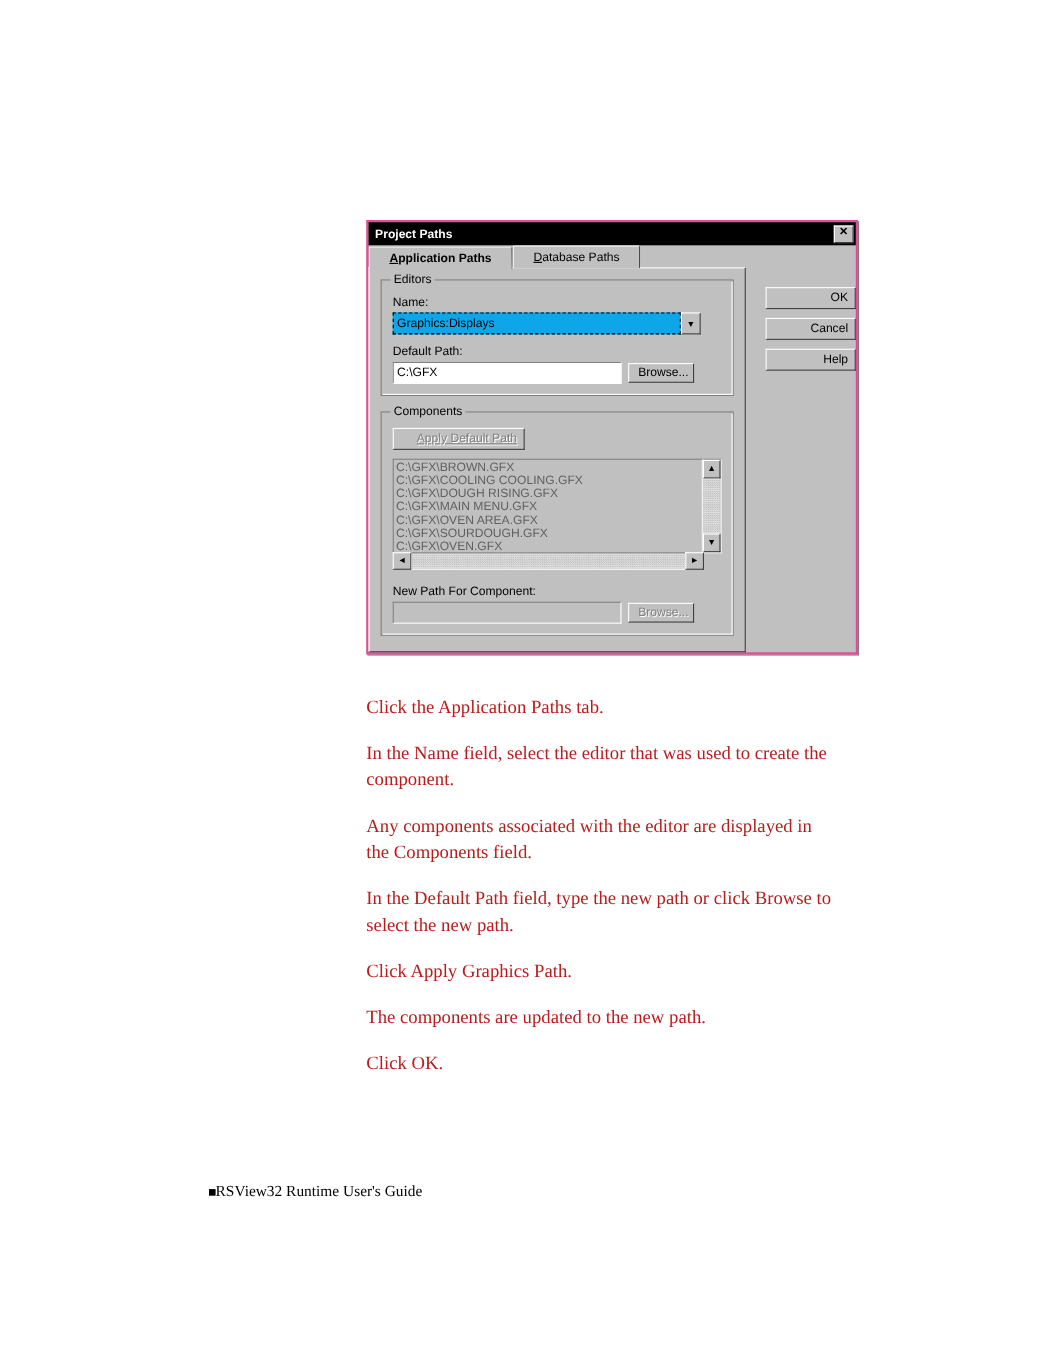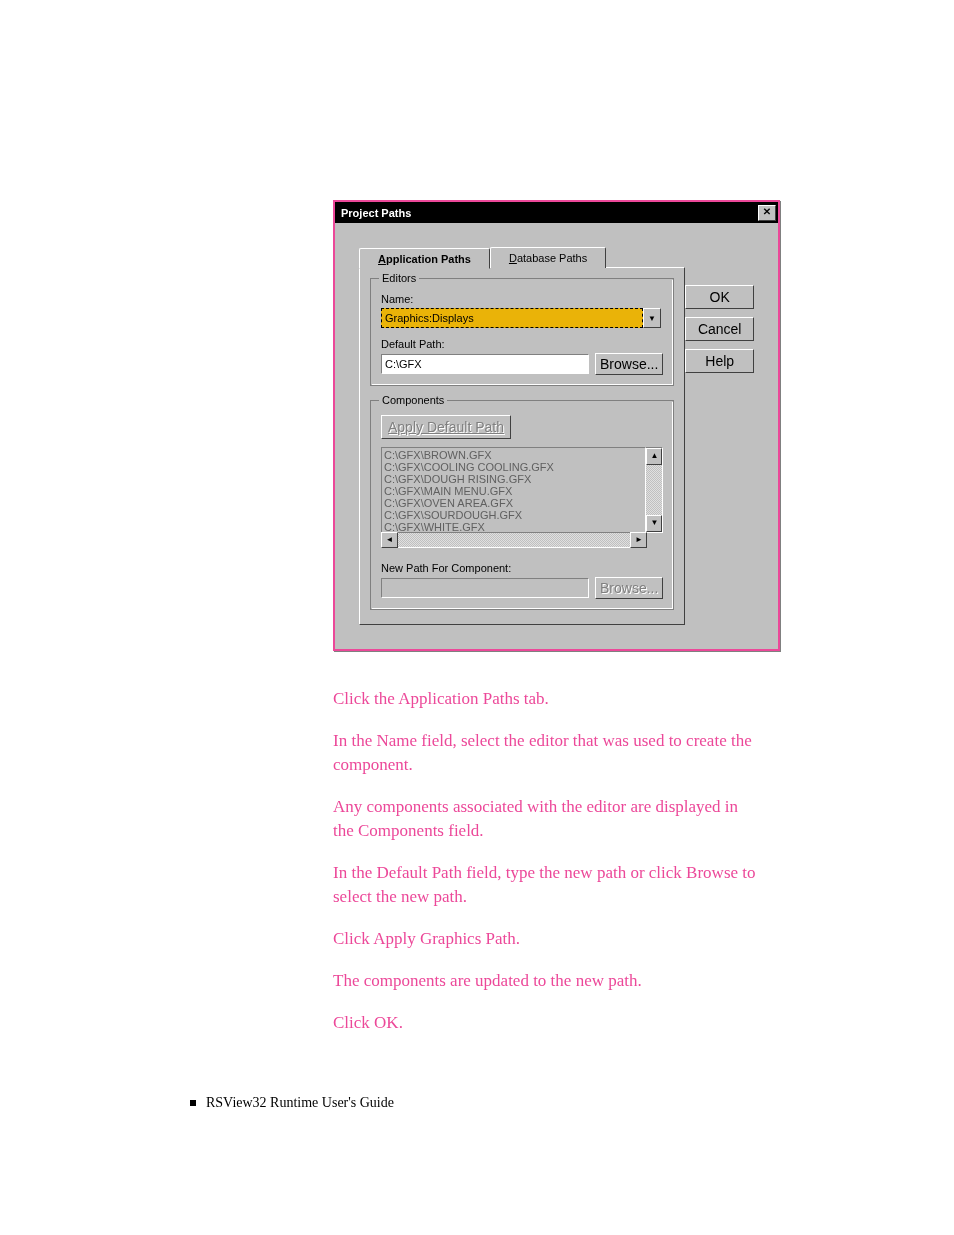--- a/index.html
+++ b/index.html
@@ -43,22 +43,22 @@
     border-bottom-color: #404040;
     color: #000;
     font-family: Arial, sans-serif;
     font-size: 10px;
     line-height: 12px;
     text-align: center;
     font-weight: bold;
   }
   .dlg-body {
     display: flex;
-    padding: 24px;
-    gap: 0;
+    padding: 0;
+    gap: 18px;
   }
   .left-col {
     flex: 1;
   }
   .right-col {
     display: flex;
     flex-direction: column;
     gap: 8px;
     width: 82px;
     padding-top: 38px;
@@ -135,21 +135,21 @@
     display: flex;
     width: 280px;
   }
   .combo input {
     flex: 1;
     border: 1px solid #404040;
     border-right: none;
     border-bottom-color: #fff;
     border-top-color: #808080;
     border-left-color: #808080;
-    background: #eab308;
+    background: #0ea5e9;
     padding: 1px 3px;
     font-size: 11px;
     font-family: inherit;
     height: 16px;
     box-sizing: content-box;
   }
   .dashed input {
     border: 1px dashed #000;
   }
   .combo .arrow {
@@ -179,23 +179,23 @@
   .textinput.disabled {
     background: #c0c0c0;
     color: #808080;
   }
   .btn {
     border: 1px solid #fff;
     border-right-color: #404040;
     border-bottom-color: #404040;
     background: #c0c0c0;
     padding: 3px 6px;
-    font-size: 14px;
+    font-size: 11px;
     font-family: inherit;
-    text-align: center;
+    text-align: right;
     min-width: 68px;
     box-sizing: border-box;
   }
   .btn.disabled {
     color: #808080;
     text-shadow: 1px 1px 0 #fff;
   }
   .btn.small {
     min-width: 60px;
     padding: 2px 4px;
@@ -268,33 +268,32 @@
     width: calc(100% - 16px);
   }
 
   
   .doc-text {
     margin-top: 36px;
     margin-left: 138px;
     width: 430px;
     font-size: 17px;
     line-height: 24px;
-    color: #ec4899;
+    color: #b91c1c;
   }
   .doc-text p {
     margin: 0 0 18px 0;
   }
   .footer {
     position: absolute;
     left: 190px;
-    bottom: 124px;
+    bottom: 143px;
     font-size: 14px;
     display: flex;
     align-items: center;
-    gap: 10px;
   }
   .footer .bullet {
     width: 6px;
     height: 6px;
     background: #000;
   }
 </style>
 </head>
 <body>
 
@@ -336,21 +335,21 @@
             <button class="btn wide disabled">Apply Default Path</button>
 
             <div class="listarea">
               <div class="listbox disabled">
                 <div>C:\GFX\BROWN.GFX</div>
                 <div>C:\GFX\COOLING COOLING.GFX</div>
                 <div>C:\GFX\DOUGH RISING.GFX</div>
                 <div>C:\GFX\MAIN MENU.GFX</div>
                 <div>C:\GFX\OVEN AREA.GFX</div>
                 <div>C:\GFX\SOURDOUGH.GFX</div>
-                <div>C:\GFX\WHITE.GFX</div>
+                <div>C:\GFX\OVEN.GFX</div>
               </div>
               <div class="vscroll">
                 <div class="sb-btn">▲</div>
                 <div class="track"></div>
                 <div class="sb-btn">▼</div>
               </div>
             </div>
             <div class="hscroll-wrap">
               <div class="hscroll">
                 <div class="sb-btn">◄</div>

